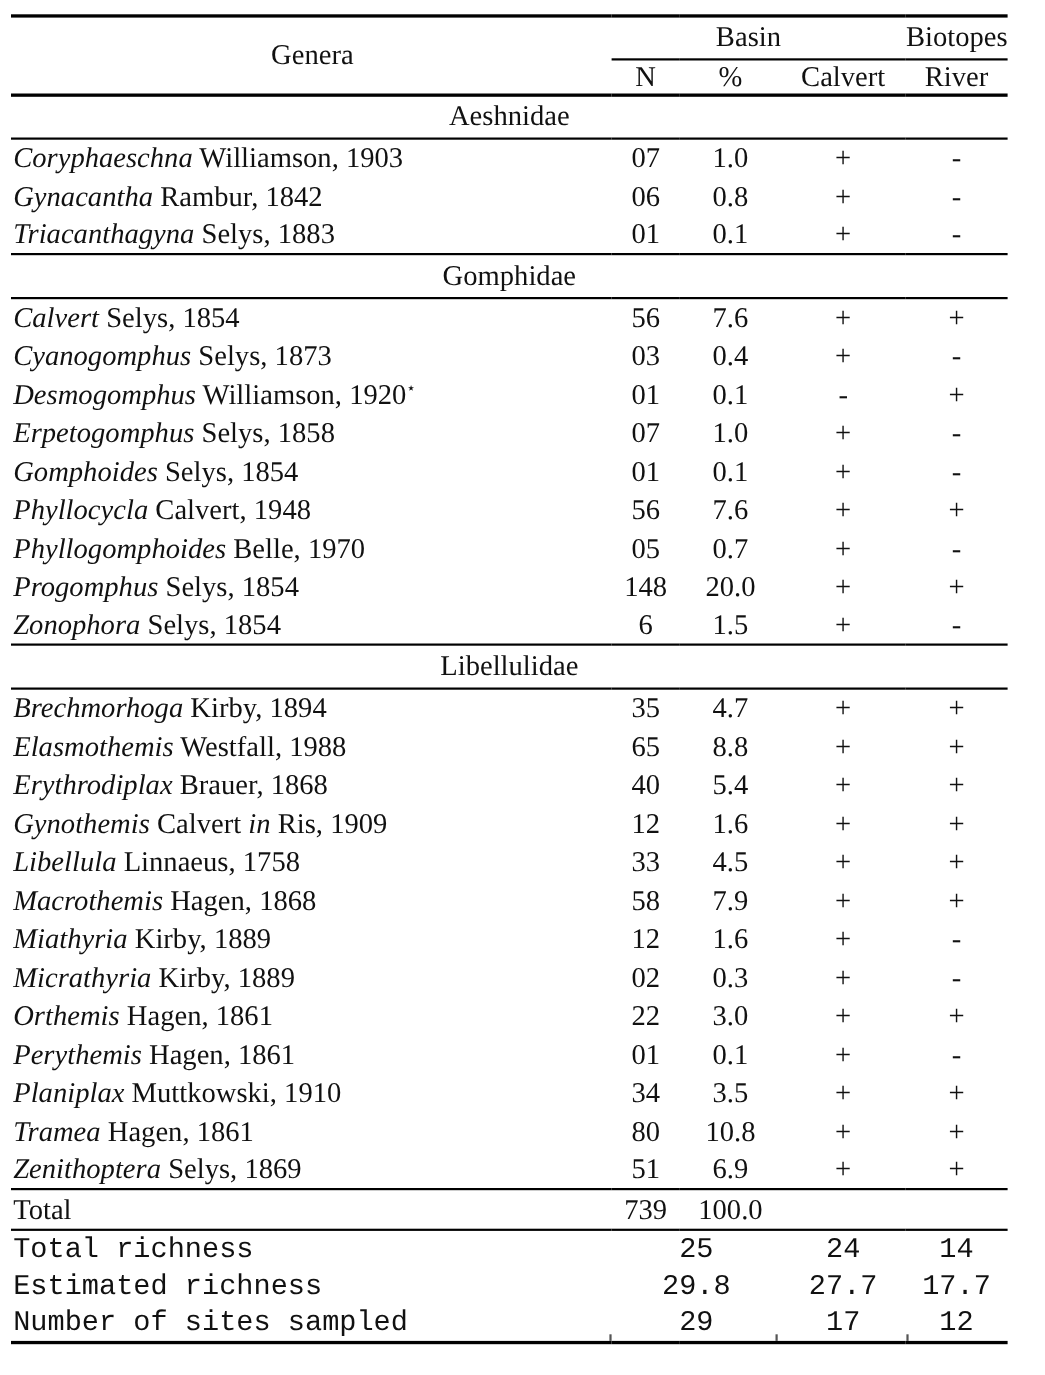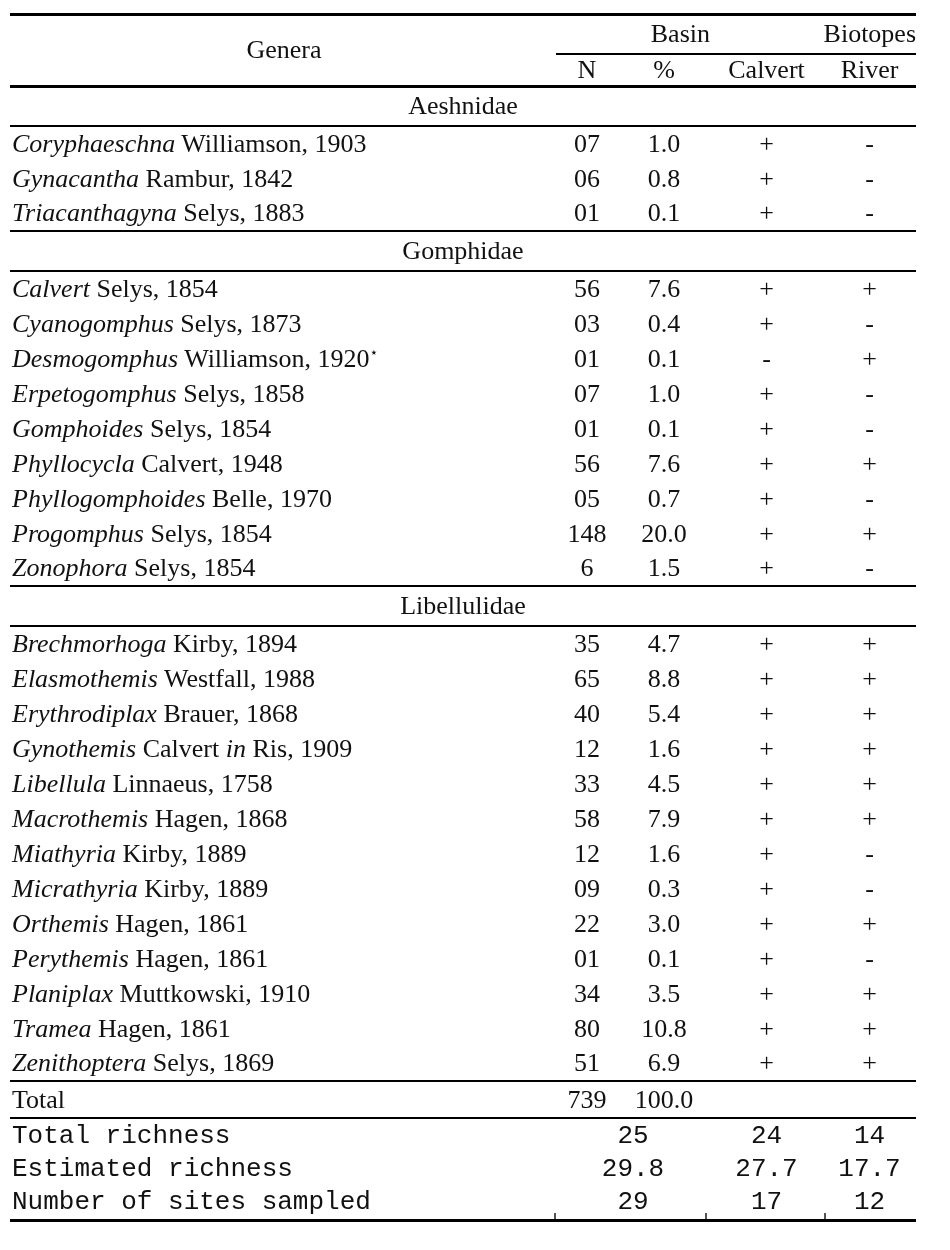--- a/index.html
+++ b/index.html
@@ -252,21 +252,21 @@
         </tr>
         <tr class="genus-row">
           <td class="genera-cell"><span class="genus-name">Miathyria</span> <span class="auth">Kirby, 1889</span></td>
           <td class="num">12</td>
           <td class="num">1.6</td>
           <td class="num">+</td>
           <td class="num">-</td>
         </tr>
         <tr class="genus-row">
           <td class="genera-cell"><span class="genus-name">Micrathyria</span> <span class="auth">Kirby, 1889</span></td>
-          <td class="num">09</td>
+          <td class="num">02</td>
           <td class="num">0.3</td>
           <td class="num">+</td>
           <td class="num">-</td>
         </tr>
         <tr class="genus-row">
           <td class="genera-cell"><span class="genus-name">Orthemis</span> <span class="auth">Hagen, 1861</span></td>
           <td class="num">22</td>
           <td class="num">3.0</td>
           <td class="num">+</td>
           <td class="num">+</td>

